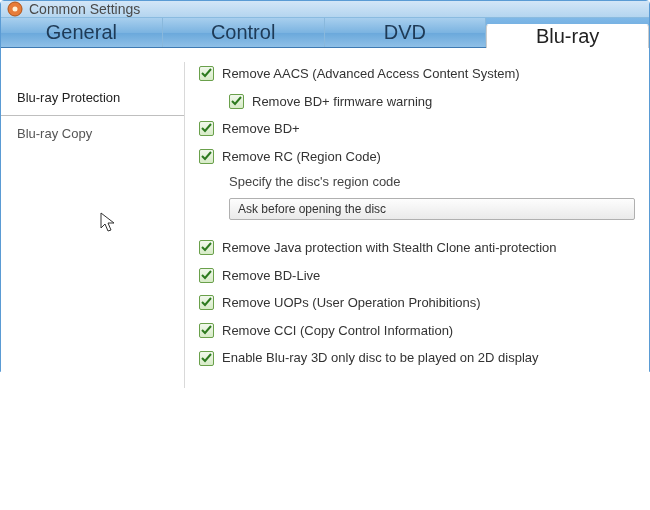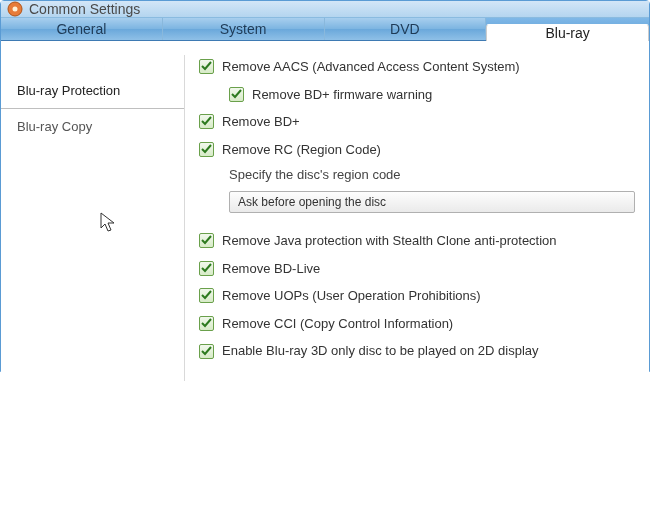--- a/index.html
+++ b/index.html
@@ -42,21 +42,21 @@
       background: linear-gradient(#7fb8e7, #5a9bd4);
       border-bottom: 1px solid #3e7ab3;
       display: flex;
     }
     .tab {
       flex: 1;
       display: flex;
       align-items: center;
       justify-content: center;
       color: #1e3a56;
-      font-size: 14px;
+      font-size: 20px;
       border-right: 1px solid #89b8dc;
       cursor: pointer;
       background: linear-gradient(#a8cfee, #7cb4e1 50%, #6aa8db 51%, #8fc0e7);
     }
     .tab:last-child { border-right: none; }
     .tab.active {
       background: #fff;
       color: #222;
       border-top: 1px solid #fff;
       border-left: 1px solid #ccc;
@@ -156,21 +156,21 @@
       </svg>
     </span>
     <span class="title-text">Common Settings</span>
   </div>
 
   <div class="tabbar">
     <div class="tab">
       <span>General</span>
     </div>
     <div class="tab">
-      <span>System</span>
+      <span>Control</span>
     </div>
     <div class="tab">
       <span>DVD</span>
     </div>
     <div class="tab active">
       <span>Blu-ray</span>
     </div>
   </div>
 
   <div class="body">

